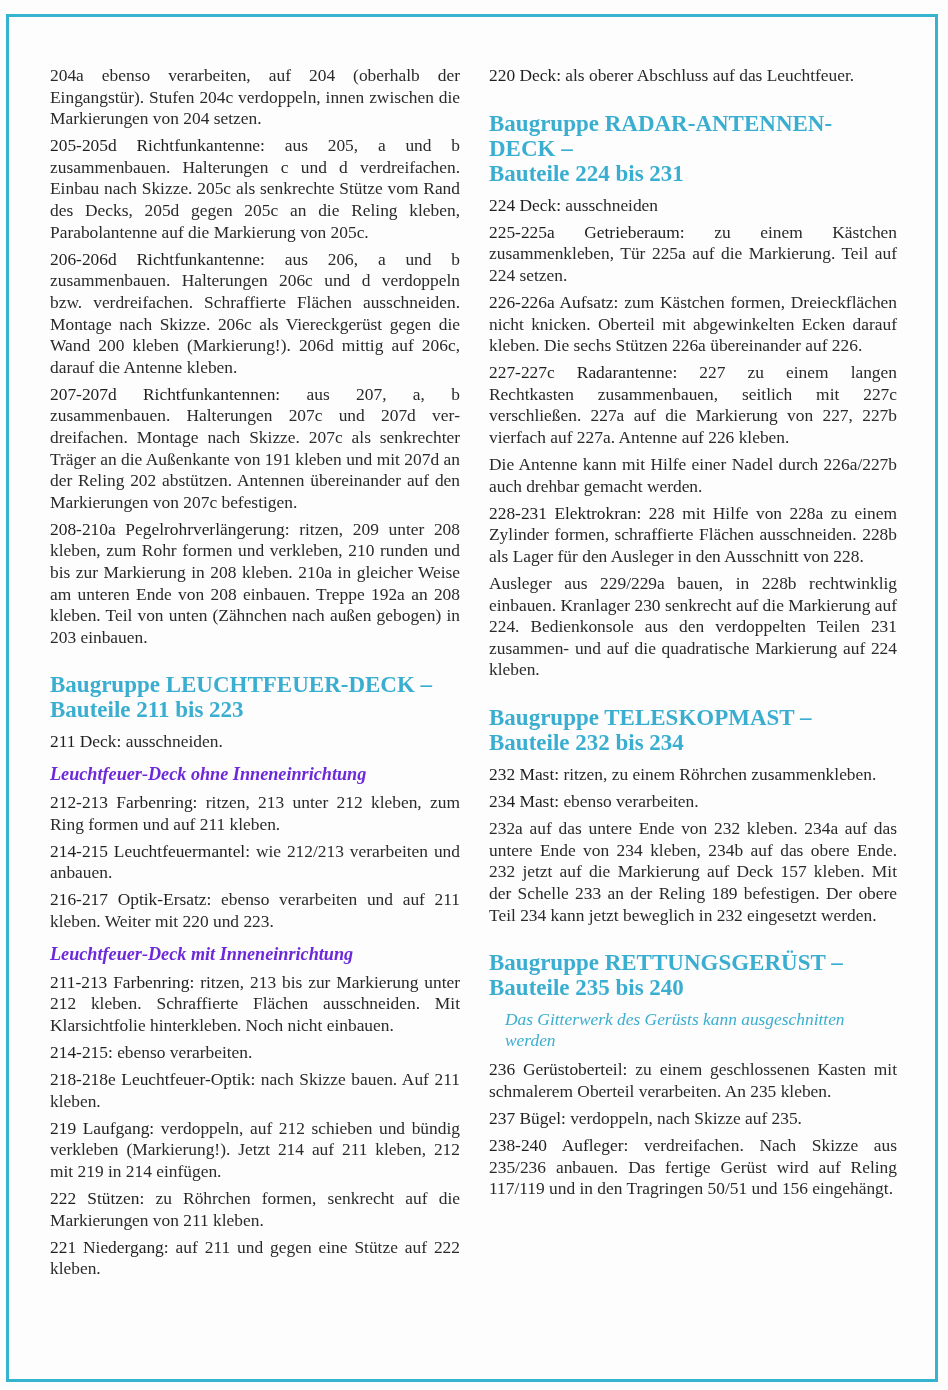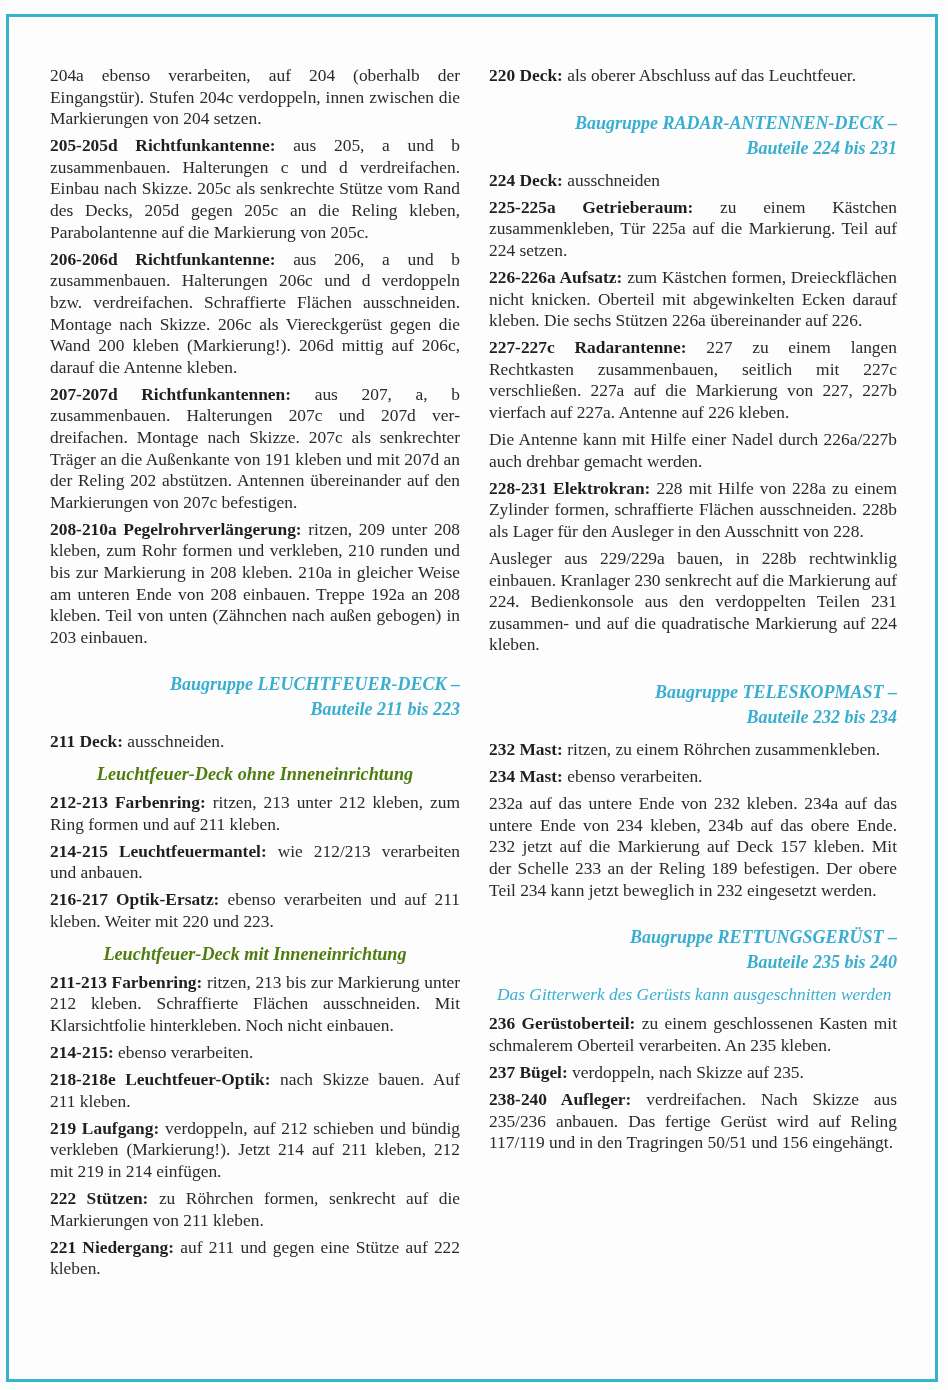--- a/index.html
+++ b/index.html
@@ -11,33 +11,33 @@
     position: absolute; left: 6px; top: 14px; width: 932px; height: 1368px;
     border: 3px solid #35b3cf; box-sizing: border-box; background: #fdfdfd;
   }
   .col {
     position: absolute; top: 65px; font-size: 17.4px; line-height: 21.6px;
     text-align: justify; hyphens: manual;
   }
   .col-left { left: 50px; width: 410px; }
   .col-right { left: 489px; width: 408px; }
   .para { margin: 0 0 5.5px 0; }
-  .para b { font-weight: bold; color: #1f1f1f; }
+  .para b { font-weight: normal; color: #1f1f1f; }
   .heading {
     font-family: "Liberation Serif", "DejaVu Serif", serif;
-    font-weight: bold; color: #3aaed0; font-size: 18px; line-height: 25px;
-    margin: 24px 0 9px 0; text-align: right; font-style: italic;
+    font-weight: bold; color: #3aaed0; font-size: 23px; line-height: 25px;
+    margin: 24px 0 9px 0; text-align: left;
   }
   .subheading {
-    font-style: italic; font-weight: bold; color: #4d7c0f; font-size: 18.2px; line-height: 22px;
-    margin: 10px 0 7px 0; text-align: center;
+    font-style: italic; font-weight: bold; color: #6d28d9; font-size: 18.2px; line-height: 22px;
+    margin: 10px 0 7px 0; text-align: left;
   }
   .note {
     font-style: italic; color: #3aaed0; font-size: 17.4px; line-height: 21px;
-    margin: 2px 0 8px 8px; text-align: left;
+    margin: 2px 0 8px 16px; text-align: left;
   }
 </style>
 </head>
 <body>
 
 <div class="frame"></div>
 
 <div class="col col-left">
   <p class="para"><span>204a ebenso verarbeiten, auf 204 (oberhalb der Eingangstür). Stufen 204c verdoppeln, innen zwi­schen die Markierungen von 204 setzen.</span></p>
 

